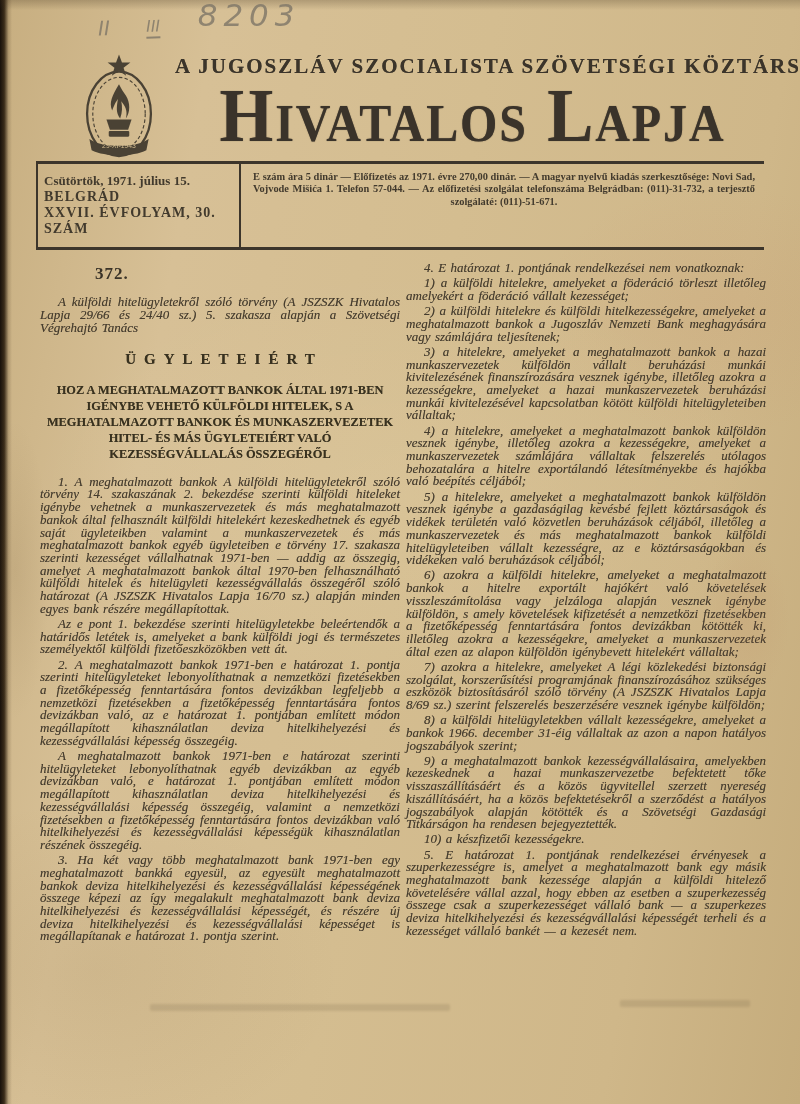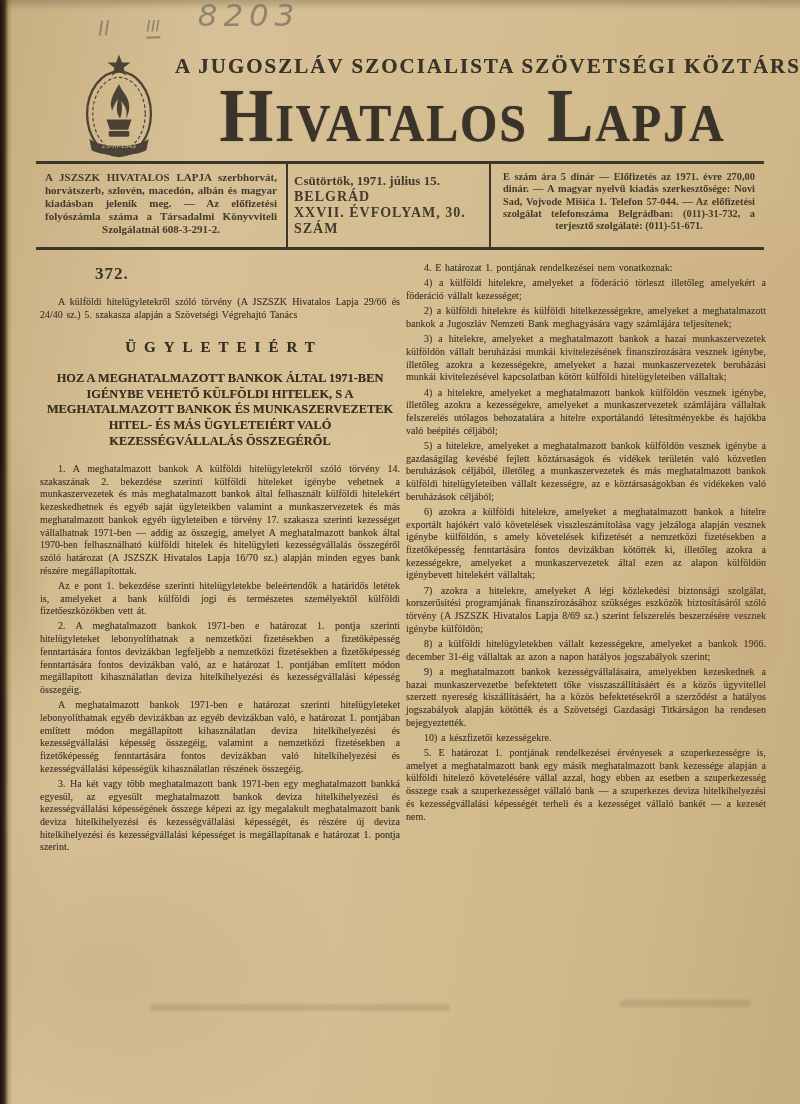--- a/index.html
+++ b/index.html
@@ -65,23 +65,24 @@
   }
   .issue-date{font-size:13px;}
   .issue-city{font-size:14px;letter-spacing:1px;}
   .issue-volume{font-size:14px;letter-spacing:1px;}
   .cell-sub{flex:1 1 auto;font-size:10.4px;line-height:1.17;text-align:justify;text-align-last:center;padding-left:12px;}
   
   .columns{display:flex;gap:6px;padding:12px 34px 0 40px;}
   .col{width:50%;box-sizing:border-box;}
   .article-number{font-size:17px;font-weight:bold;letter-spacing:1px;margin:2px 0 12px 55px;color:#3a3328;}
   .body-p{
-    font-size:10px;line-height:12.7px;text-align:justify;
+    font-size:13px;line-height:12.7px;text-align:justify;
     text-indent:18px;margin:0 0 2.5px 0;word-spacing:1.2px;
     text-shadow:0 0 .5px rgba(69,60,46,.55);
+    font-style:italic;
   }
   .decree-title{
     text-align:center;font-weight:bold;font-size:15px;
     letter-spacing:8px;padding-left:8px;margin:17px 0 15px 0;color:#38311f;
     text-shadow:0 0 .6px rgba(56,49,31,.6);
   }
   .decree-subtitle{
     text-align:center;font-weight:bold;font-size:12.4px;line-height:1.28;
     margin:0 2px 13px 2px;color:#38311f;
     text-shadow:0 0 .5px rgba(56,49,31,.55);
@@ -122,21 +123,20 @@
         <rect x="41" y="71" width="18" height="5" rx="1"></rect>
       </g>
       <path d="M24 78 C35 86 65 86 76 78 L74 88 C62 94 38 94 26 88 Z" fill="#4a4234"></path>
       <text x="50" y="86" text-anchor="middle" font-size="6" fill="#d4bd90" font-family="Liberation Sans, sans-serif">29-XI-1943</text>
     </svg>
     <div class="kicker">A JUGOSZLÁV SZOCIALISTA SZÖVETSÉGI KÖZTÁRSASÁG</div>
     <div class="gazette-title">Hivatalos Lapja</div>
   </div>
 
   <div class="infobar">
-    <div class="info-cell cell-pub">A JSZSZK HIVATALOS LAPJA szerbhorvát, horvátszerb, szlovén, macedón, albán és magyar kiadásban jelenik meg. — Az előfizetési folyószámla száma a Társadalmi Könyvviteli Szolgálatnál 608-3-291-2.</div>
     <div class="info-cell cell-issue">
       <div class="issue-date">Csütörtök, 1971. július 15.</div>
       <div class="issue-city">BELGRÁD</div>
       <div class="issue-volume">XXVII. ÉVFOLYAM, 30. SZÁM</div>
     </div>
     <div class="info-cell cell-sub">E szám ára 5 dinár — Előfizetés az 1971. évre 270,00 dinár. — A magyar nyelvű kiadás szerkesztősége: Novi Sad, Vojvode Mišića 1. Telefon 57-044. — Az előfizetési szolgálat telefonszáma Belgrádban: (011)-31-732, a terjesztő szolgálaté: (011)-51-671.</div>
   </div>
 
   <div class="columns">
     <div class="col">
@@ -150,21 +150,21 @@
           <p class="body-p">Az e pont 1. bekezdése szerinti hitelügyletekbe beleértendők a határidős letétek is, amelyeket a bank külföldi jogi és természetes személyektől külföldi fizetőeszközökben vett át.</p>
           <p class="body-p">2. A meghatalmazott bankok 1971-ben e határozat 1. pontja szerinti hitelügyleteket lebonyolíthatnak a nemzetközi fizetésekben a fizetőképesség fenntartására fontos devizákban legfeljebb a nemzetközi fizetésekben a fizetőképesség fenntartására fontos devizákban való, az e határozat 1. pontjában említett módon megállapított kihasználatlan deviza hitelkihelyezési és kezességvállalási képesség összegéig.</p>
           <p class="body-p">A meghatalmazott bankok 1971-ben e határozat szerinti hitelügyleteket lebonyolíthatnak egyéb devizákban az egyéb devizákban való, e határozat 1. pontjában említett módon megállapított kihasználatlan deviza hitelkihelyezési és kezességvállalási képesség összegéig, valamint a nemzetközi fizetésekben a fizetőképesség fenntartására fontos devizákban való hitelkihelyezési és kezességvállalási képességük kihasználatlan részének összegéig.</p>
           <p class="body-p">3. Ha két vagy több meghatalmazott bank 1971-ben egy meghatalmazott bankká egyesül, az egyesült meghatalmazott bankok deviza hitelkihelyezési és kezességvállalási képességének összege képezi az így megalakult meghatalmazott bank deviza hitelkihelyezési és kezességvállalási képességét, és részére új deviza hitelkihelyezési és kezességvállalási képességet is megállapítanak e határozat 1. pontja szerint.</p>
         </div>
     </div>
     <div class="col">
       <div>
 
       <p class="body-p">4. E határozat 1. pontjának rendelkezései nem vonatkoznak:</p>
-          <p class="body-p">4) a külföldi hitelekre, amelyeket a föderáció törleszt illetőleg amelyekért a föderáció vállalt kezességet;</p>
+          <p class="body-p">1) a külföldi hitelekre, amelyeket a föderáció törleszt illetőleg amelyekért a föderáció vállalt kezességet;</p>
           <p class="body-p">2) a külföldi hitelekre és külföldi hitelkezességekre, amelyeket a meghatalmazott bankok a Jugoszláv Nemzeti Bank meghagyására vagy számlájára teljesítenek;</p>
           <p class="body-p">3) a hitelekre, amelyeket a meghatalmazott bankok a hazai munkaszervezetek külföldön vállalt beruházási munkái kivitelezésének finanszírozására vesznek igénybe, illetőleg azokra a kezességekre, amelyeket a hazai munkaszervezetek beruházási munkái kivitelezésével kapcsolatban kötött külföldi hitelügyleteiben vállaltak;</p>
           <p class="body-p">4) a hitelekre, amelyeket a meghatalmazott bankok külföldön vesznek igénybe, illetőleg azokra a kezességekre, amelyeket a munkaszervezetek számlájára vállaltak felszerelés utólagos behozatalára a hitelre exportálandó létesítményekbe és hajókba való beépítés céljából;</p>
           <p class="body-p">5) a hitelekre, amelyeket a meghatalmazott bankok külföldön vesznek igénybe a gazdaságilag kevésbé fejlett köztársaságok és vidékek területén való közvetlen beruházások céljából, illetőleg a munkaszervezetek és más meghatalmazott bankok külföldi hitelügyleteiben vállalt kezességre, az e köztársaságokban és vidékeken való beruházások céljából;</p>
           <p class="body-p">6) azokra a külföldi hitelekre, amelyeket a meghatalmazott bankok a hitelre exportált hajókért való követelések visszleszámítolása vagy jelzáloga alapján vesznek igénybe külföldön, s amely követelések kifizetését a nemzetközi fizetésekben a fizetőképesség fenntartására fontos devizákban kötötték ki, illetőleg azokra a kezességekre, amelyeket a munkaszervezetek által ezen az alapon külföldön igénybevett hitelekért vállaltak;</p>
           <p class="body-p">7) azokra a hitelekre, amelyeket A légi közlekedési biztonsági szolgálat, korszerűsítési programjának finanszírozásához szükséges eszközök biztosításáról szóló törvény (A JSZSZK Hivatalos Lapja 8/69 sz.) szerint felszerelés beszerzésére vesznek igénybe külföldön;</p>
           <p class="body-p">8) a külföldi hitelügyletekben vállalt kezességekre, amelyeket a bankok 1966. december 31-éig vállaltak az azon a napon hatályos jogszabályok szerint;</p>
           <p class="body-p">9) a meghatalmazott bankok kezességvállalásaira, amelyekben kezeskednek a hazai munkaszervezetbe befektetett tőke visszaszállításáért és a közös ügyvitellel szerzett nyereség kiszállításáért, ha a közös befektetésekről a szerződést a hatályos jogszabályok alapján kötötték és a Szövetségi Gazdasági Titkárságon ha rendesen bejegyeztették.</p>
           <p class="body-p">10) a készfizetői kezességekre.</p>
           <p class="body-p">5. E határozat 1. pontjának rendelkezései érvényesek a szuperkezességre is, amelyet a meghatalmazott bank egy másik meghatalmazott bank kezessége alapján a külföldi hitelező követelésére vállal azzal, hogy ebben az esetben a szuperkezesség összege csak a szuperkezességet vállaló bank — a szuperkezes deviza hitelkihelyezési és kezességvállalási képességét terheli és a kezességet vállaló bankét — a kezesét nem.</p>

